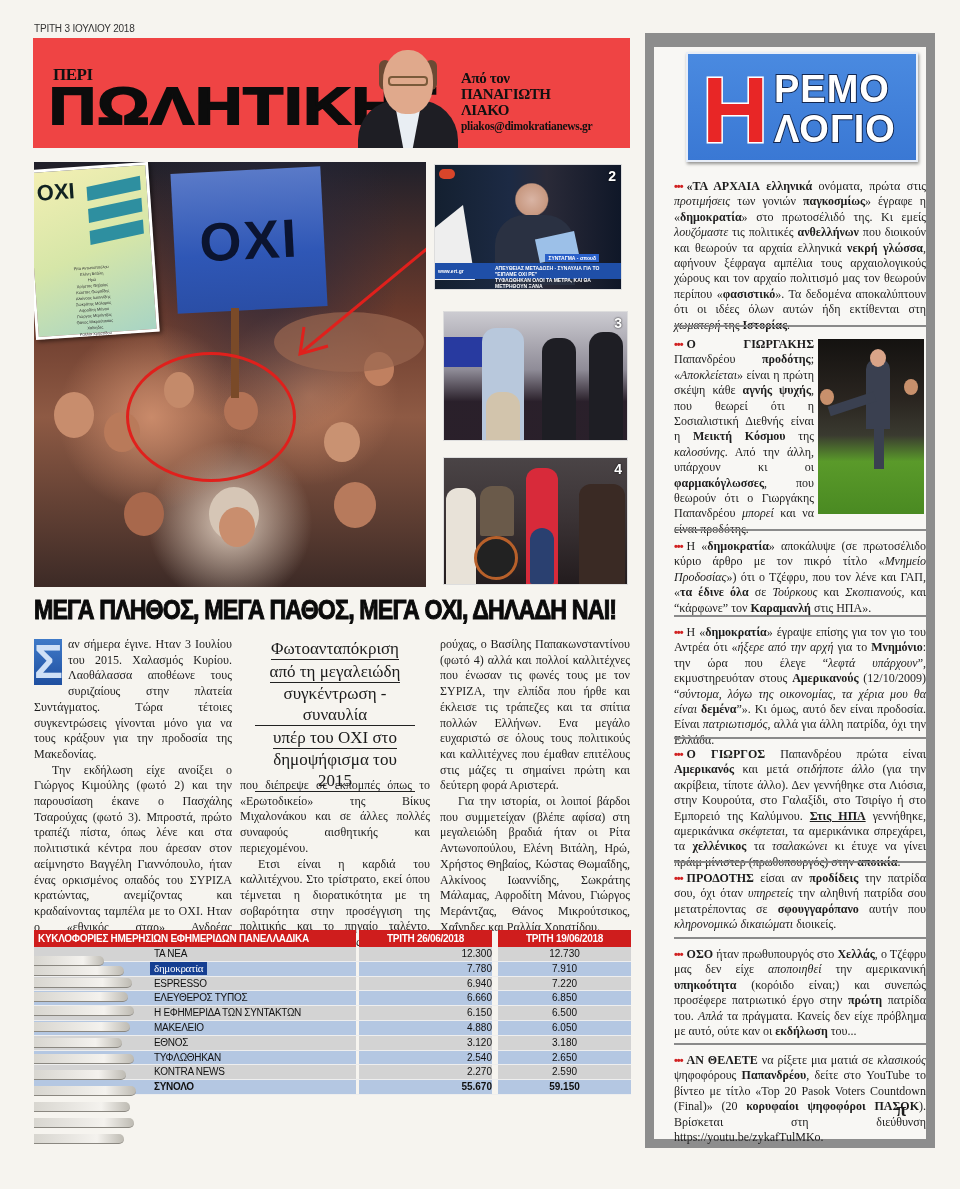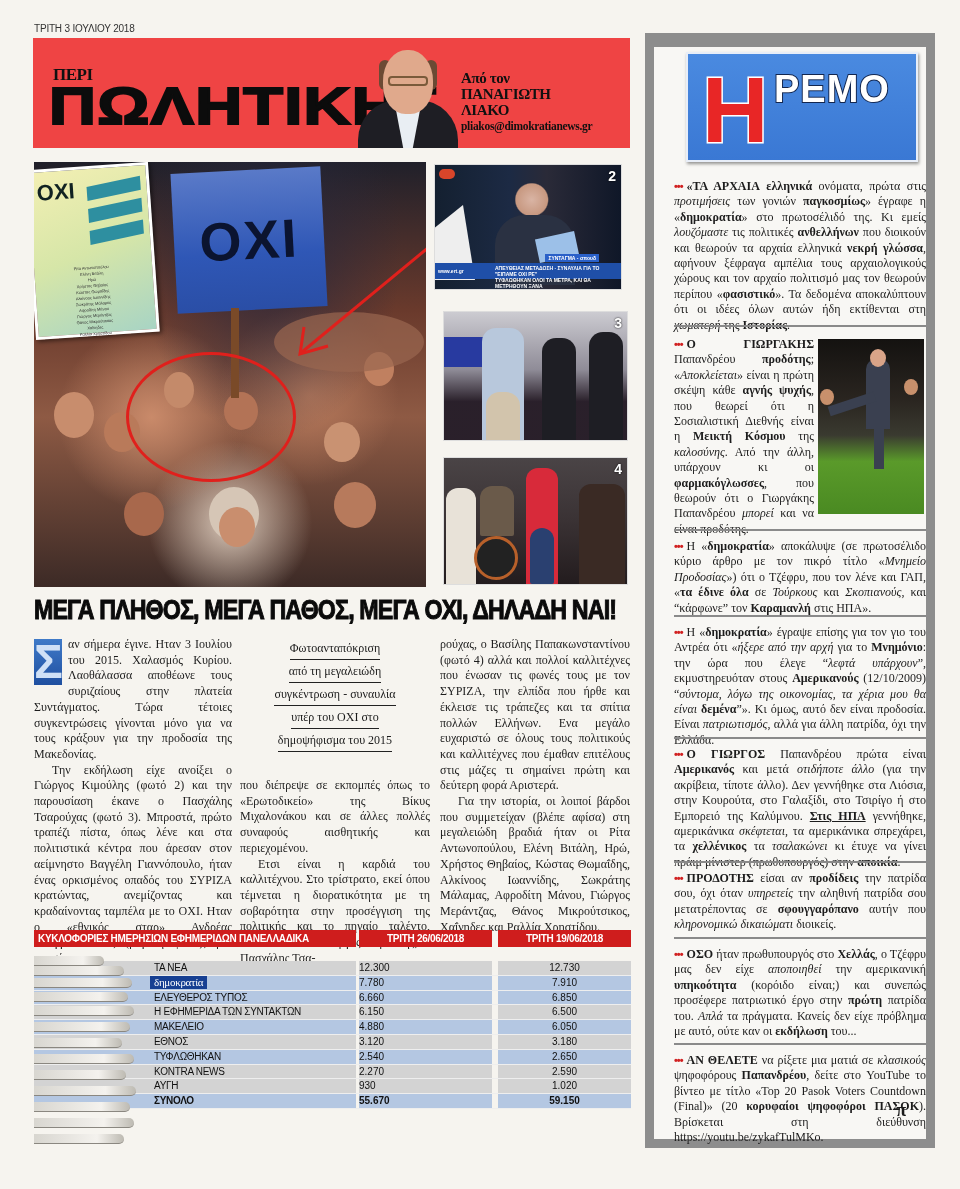--- a/index.html
+++ b/index.html
@@ -202,47 +202,47 @@
   .dropcap {
     float: left; width: 28px; height: 46px; margin: 2px 6px 0 0;
     background: linear-gradient(180deg, #3f7ac8, #1f4fa0);
     color: #cfe0f6;
     font-family: "Liberation Sans", sans-serif; font-weight: 900;
     font-size: 48px; line-height: 46px; text-align: center;
   }
   .subhead {
     position: absolute; left: 255px; top: 637px; width: 160px;
     text-align: center; font-family: "Liberation Serif", serif;
-    font-size: 12px; line-height: 23px; color: #1a1a1a;
+    font-size: 17px; line-height: 23px; color: #1a1a1a;
   }
   .subhead span {
     display: inline-block; border-bottom: 1.3px solid #222; line-height: 21px;
   }
 
   
   .table {
     left: 34px; top: 930px; width: 597px;
     font-family: "Liberation Sans", sans-serif;
   }
   .t-head {
-    display: flex; height: 17px; margin-bottom: 14px;
+    display: flex; height: 17px; margin-bottom: 0;
   }
   .t-head div {
     background: #cf1d1d; color: #fff; font-weight: bold; font-size: 10px;
     line-height: 17px; letter-spacing: -0.3px;
   }
   .t-head .h0 { width: 322px; padding-left: 4px; }
   .t-head .h1 { width: 133px; margin-left: 3px; text-align: center; }
   .t-head .h2 { width: 133px; margin-left: 6px; text-align: center; }
   .t-row {
     display: flex; height: 14.8px; font-size: 10px; line-height: 14.8px;
     color: #111; border-bottom: 1px solid #eee;
   }
   .t-row .c0 { width: 322px; padding-left: 120px; letter-spacing: -0.3px; }
-  .t-row .c1 { width: 133px; margin-left: 3px; text-align: left; }
+  .t-row .c1 { width: 133px; margin-left: 3px; text-align: right; }
   .t-row .c2 { width: 133px; margin-left: 6px; text-align: center; }
   .t-row.grey .c0, .t-row.grey .c1, .t-row.grey .c2 { background: #d3d3d3; }
   .t-row.blue .c0, .t-row.blue .c1, .t-row.blue .c2 { background: #b4c7e2; }
   .t-row.total { font-weight: bold; }
   .brand-tag {
     display: inline-block; background: #163f92; color: #fff;
     font-family: "Liberation Serif", serif; font-size: 11px;
     line-height: 13px; padding: 0 4px; margin-left: -4px;
   }
   .paper-stack {
@@ -444,20 +444,25 @@
   <div class="t-row grey">
     <div class="c0">ΤΑ ΝΕΑ</div>
     <div class="c1">12.300</div>
     <div class="c2">12.730</div>
   </div>
   <div class="t-row blue">
     <div class="c0"><span class="brand-tag">δημοκρατία</span></div>
     <div class="c1">7.780</div>
     <div class="c2">7.910</div>
   </div>
+  <div class="t-row grey">
+    <div class="c0">ESPRESSO</div>
+    <div class="c1">6.940</div>
+    <div class="c2">7.220</div>
+  </div>
   <div class="t-row blue">
     <div class="c0">ΕΛΕΥΘΕΡΟΣ ΤΥΠΟΣ</div>
     <div class="c1">6.660</div>
     <div class="c2">6.850</div>
   </div>
   <div class="t-row grey">
     <div class="c0">Η ΕΦΗΜΕΡΙΔΑ ΤΩΝ ΣΥΝΤΑΚΤΩΝ</div>
     <div class="c1">6.150</div>
     <div class="c2">6.500</div>
   </div>
@@ -473,38 +478,34 @@
   </div>
   <div class="t-row blue">
     <div class="c0">ΤΥΦΛΩΘΗΚΑΝ</div>
     <div class="c1">2.540</div>
     <div class="c2">2.650</div>
   </div>
   <div class="t-row grey">
     <div class="c0">KONTRA NEWS</div>
     <div class="c1">2.270</div>
     <div class="c2">2.590</div>
-  </div>
-  <div class="t-row grey">
-    <div class="c0">ΑΥΓΗ</div>
-    <div class="c1">930</div>
-    <div class="c2">1.020</div>
   </div>
   <div class="t-row blue total">
     <div class="c0">ΣΥΝΟΛΟ</div>
     <div class="c1">55.670</div>
     <div class="c2">59.150</div>
   </div>
 </div>
 
 <div class="abs sidebar">
   <div class="sidebar-inner">
     <div class="remo">
       <div class="bigH">Η</div>
       <div class="word w1">ΡΕΜΟ</div>
+      <div class="word w2">ΛΟΓΙΟ</div>
     </div>
 
     <div class="item" style="top:132px;">
       <span class="dots">•••</span><b>«ΤΑ ΑΡΧΑΙΑ</b><span class="rich"> <b>ελληνικά</b> ονόματα, πρώτα στις <i>προτιμήσεις</i> των γονιών <b>παγκοσμίως</b>» έγραφε η «<b>δημοκρατία</b>» στο πρωτοσέλιδό της. Κι εμείς <i>λουζόμαστε</i> τις πολιτικές <b>ανθελλήνων</b> που διοικούν και θεωρούν τα αρχαία ελληνικά <b>νεκρή γλώσσα</b>, αφήνουν ξέφραγα αμπέλια τους αρχαιολογικούς χώρους και τον αρχαίο πολιτισμό μας τον θεωρούν περίπου «<b>φασιστικό</b>». Τα δεδομένα αποκαλύπτουν ότι οι ιδέες όλων αυτών ήδη εκτίθενται στη <i>χωματερή</i> της <b>Ιστορίας</b>.</span>
     </div>
     <div class="sep" style="top:278px;"></div>
 
     <div class="item" style="top:290px;width:140px;">
       <span class="dots">•••</span><b>Ο ΓΙΩΡΓΑΚΗΣ</b><span class="rich"> Παπανδρέου <b>προδότης</b>; «<i>Αποκλείεται</i>» είναι η πρώτη σκέψη κάθε <b>αγνής ψυχής</b>, που θεωρεί ότι η Σοσιαλιστική Διεθνής είναι η <b>Μεικτή Κόσμου</b> της <i>καλοσύνης</i>. Από την άλλη, υπάρχουν κι οι <b>φαρμακόγλωσσες</b>, που θεωρούν ότι ο Γιωργάκης Παπανδρέου <i>μπορεί</i> και να είναι προδότης.</span>
     </div>

